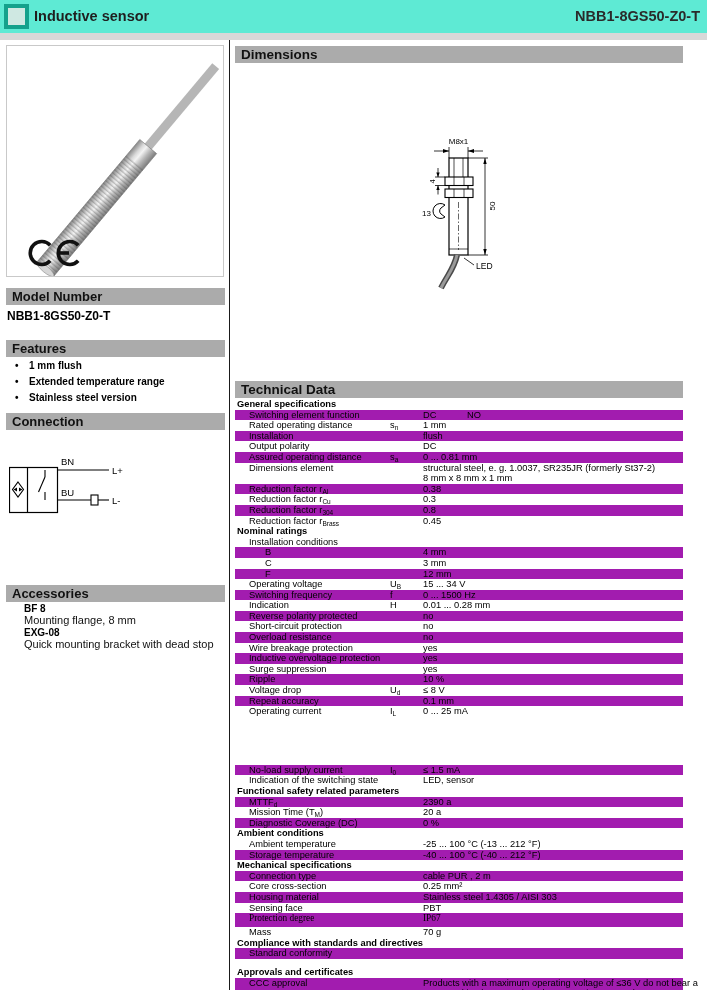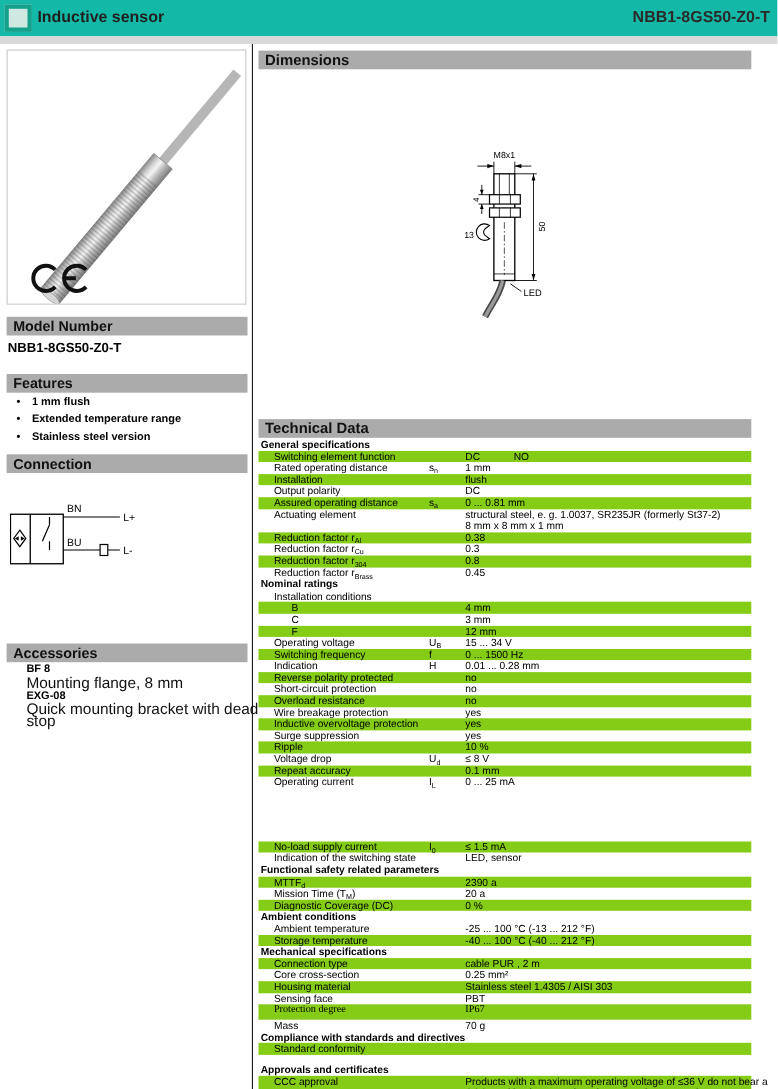--- a/index.html
+++ b/index.html
@@ -1,19 +1,19 @@
 <!DOCTYPE html>
 <html><head>
 <meta charset="utf-8">
 <style>
   html,body{margin:0;padding:0;background:#fff;}
   .page{position:relative;width:707px;height:990px;background:#ffffff;overflow:hidden;
         font-family:"Liberation Sans",sans-serif;color:#000;}
   
-  .topbar{position:absolute;left:0;top:0;width:707px;height:33px;background:#14b8a6;}
+  .topbar{position:absolute;left:0;top:0;width:707px;height:33px;background:#5eead4;}
   .topstrip{position:absolute;left:0;top:33px;width:707px;height:7px;background:#d8d8d8;}
   .brandsq{position:absolute;left:4px;top:4px;width:17px;height:17px;background:#cfe8e2;
            border:4px solid #14a18c;}
   .topbar .title{position:absolute;left:34px;top:0;height:33px;line-height:33px;
                  font-size:14.5px;font-weight:bold;color:#1f1f1f;}
   .topbar .model{position:absolute;right:7px;top:0;height:33px;line-height:33px;
                  font-size:14.5px;font-weight:bold;color:#2a2a2a;}
   
   .vrule{position:absolute;left:229px;top:40px;width:1px;height:950px;background:#1a1a1a;}
   
@@ -25,29 +25,29 @@
   .photo{position:absolute;left:6px;top:45px;width:218px;height:232px;border:1px solid #c9c9c9;
          box-sizing:border-box;background:#fff;}
   .ce{position:absolute;left:27px;top:238px;}
   .mn-value{position:absolute;left:7px;top:309px;font-size:12px;font-weight:bold;}
   .feat-list{position:absolute;left:7px;top:358px;width:215px;}
   .feat-item{position:relative;padding-left:22px;font-size:10px;font-weight:bold;line-height:16px;}
   .feat-item .bullet{position:absolute;left:8px;top:0;}
   .conn-svg{position:absolute;left:9px;top:455px;}
   .acc-list{position:absolute;left:24px;top:602px;width:216px;}
   .acc-code{font-size:10px;font-weight:bold;line-height:12px;margin-top:1px;}
-  .acc-desc{font-size:14px;line-height:11px;color:#111;}
+  .acc-desc{font-size:11px;line-height:11px;color:#111;}
   
   .dim-svg{position:absolute;left:388px;top:122px;}
   
   .ttable{position:absolute;left:235px;top:399px;width:448px;font-size:9.3px;}
   .tsub{font-weight:bold;line-height:10.6px;height:10.6px;padding-left:2px;background:#fff;
         white-space:nowrap;}
   .trow{position:relative;line-height:10.6px;white-space:nowrap;}
-  .trow.g{background:#84cc16;}
+  .trow.g{background:#a21caf;}
   .trow .lab{display:inline-block;}
   .ind1{padding-left:14px;}
   .ind2{padding-left:30px;}
   .sym{position:absolute;left:155px;top:0;}
   .val{position:absolute;left:188px;top:0;}
   .valb{position:absolute;left:232px;top:0;}
   sub.s{font-size:6.5px;vertical-align:-2px;}
   .tgap{height:8px;background:#fff;}
   svg text{font-family:"Liberation Sans",sans-serif;}
 </style>
@@ -189,21 +189,21 @@
   </svg>
 
   <div class="secbar right" style="top:381px;">Technical Data</div>
   <div class="ttable" id="tech-table">
       <div class="tsub">General specifications</div>
       <div class="trow g" style="height: 10.6px;"><span class="lab ind1">Switching element function</span><span class="val">DC</span><span class="valb">NO</span></div>
       <div class="trow" style="height: 10.6px;"><span class="lab ind1">Rated operating distance</span><span class="sym">s<sub class="s">n</sub></span><span class="val">1 mm</span></div>
       <div class="trow g" style="height: 10.6px;"><span class="lab ind1">Installation</span><span class="val">flush</span></div>
       <div class="trow" style="height: 10.6px;"><span class="lab ind1">Output polarity</span><span class="val">DC</span></div>
       <div class="trow g" style="height: 10.6px;"><span class="lab ind1">Assured operating distance</span><span class="sym">s<sub class="s">a</sub></span><span class="val">0 ... 0.81 mm</span></div>
-      <div class="trow" style="height: 21.2px;"><span class="lab ind1">Actuating element</span><span class="val">
+      <div class="trow" style="height: 21.2px;"><span class="lab ind1">Dimensions element</span><span class="val">
           <div>structural steel, e. g. 1.0037, SR235JR (formerly St37-2)</div>
           <div>8 mm x 8 mm x 1 mm</div>
         </span></div>
       <div class="trow g" style="height: 10.6px;"><span class="lab ind1">Reduction factor r<sub class="s">Al</sub></span><span class="val">0.38</span></div>
       <div class="trow" style="height: 10.6px;"><span class="lab ind1">Reduction factor r<sub class="s">Cu</sub></span><span class="val">0.3</span></div>
       <div class="trow g" style="height: 10.6px;"><span class="lab ind1">Reduction factor r<sub class="s">304</sub></span><span class="val">0.8</span></div>
       <div class="trow" style="height: 10.6px;"><span class="lab ind1">Reduction factor r<sub class="s">Brass</sub></span><span class="val">0.45</span></div>
       <div class="tsub">Nominal ratings</div>
       <div class="trow" style="height: 10.6px;"><span class="lab ind1">Installation conditions</span></div>
       <div class="trow g" style="height: 10.6px;"><span class="lab ind2">B</span><span class="val">4 mm</span></div>

